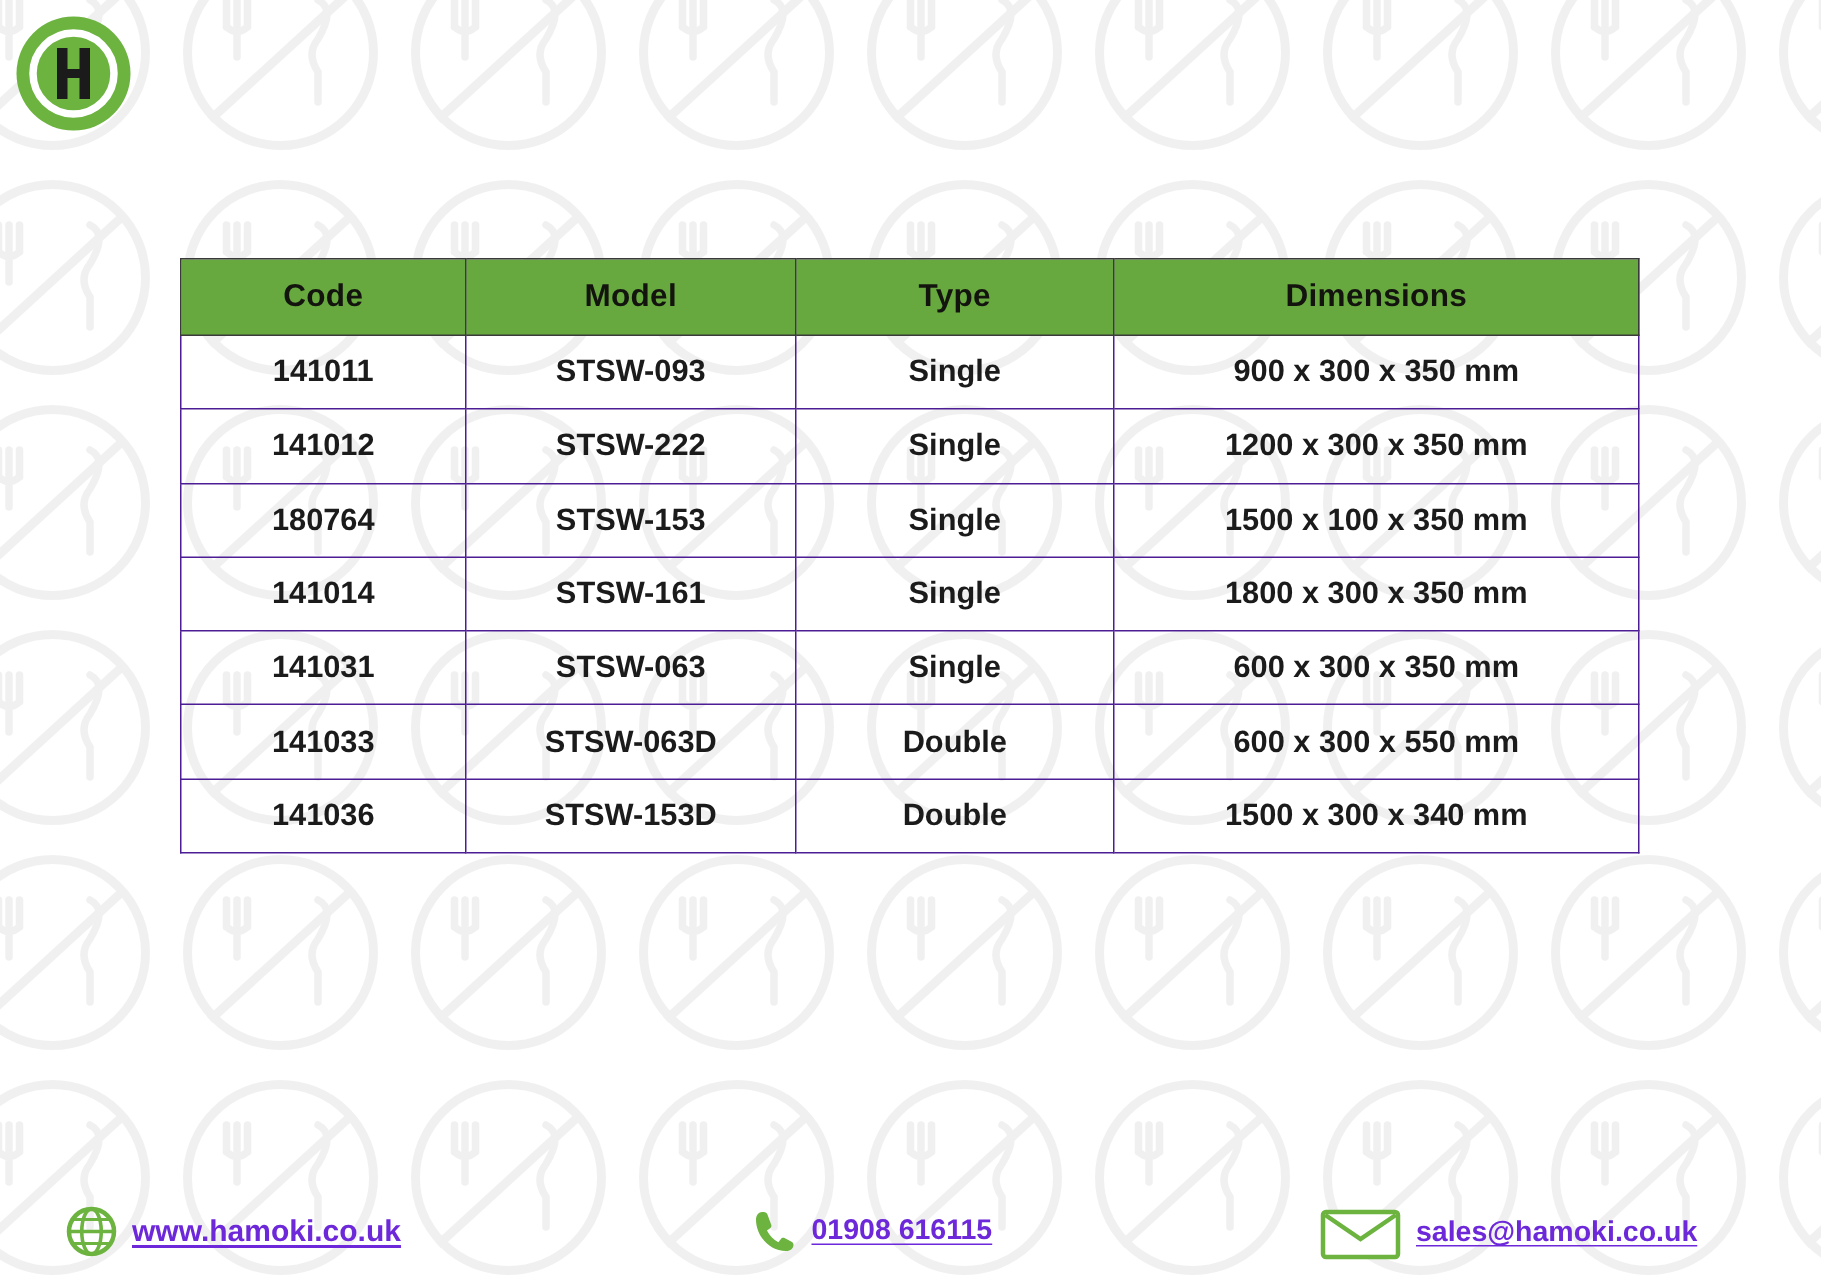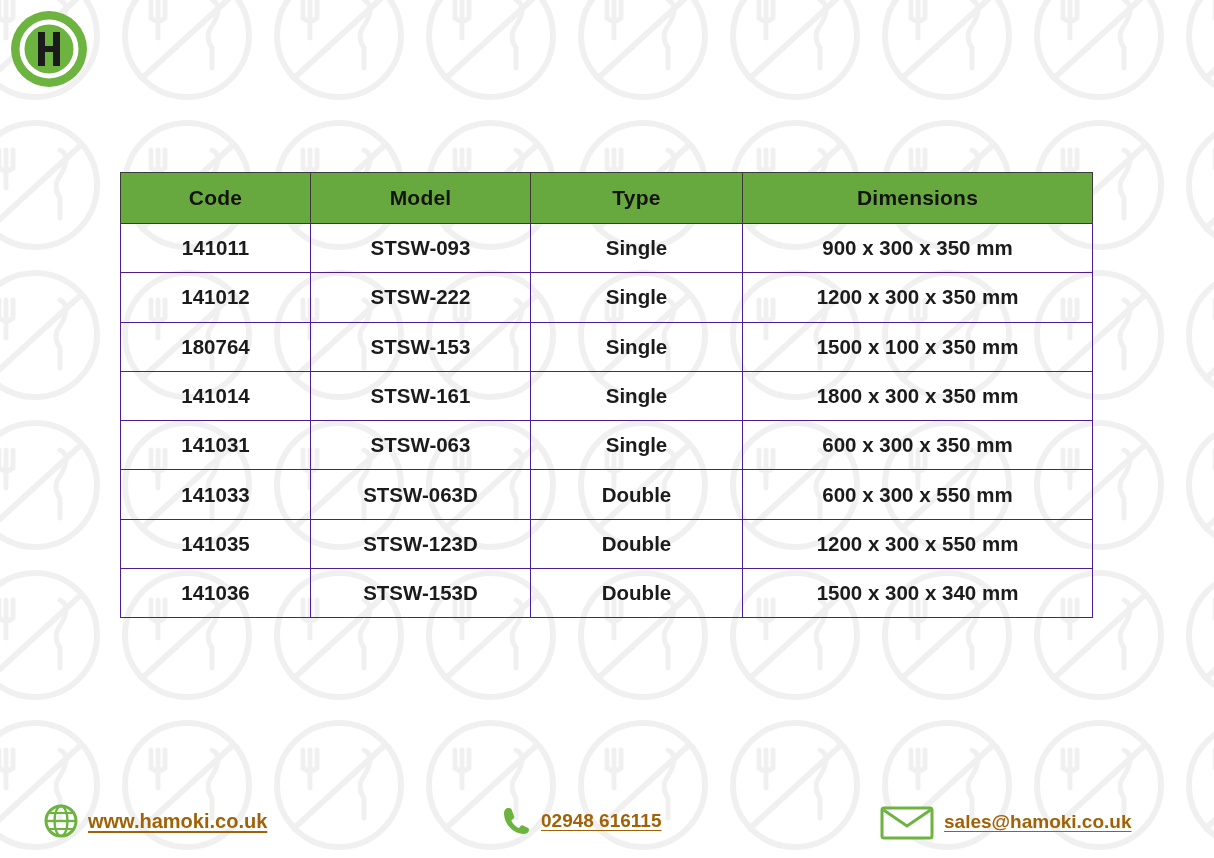--- a/index.html
+++ b/index.html
@@ -95,21 +95,21 @@
     display: flex;
     align-items: center;
     gap: 10px;
   }
   .f-web   { position: absolute; left: 44px;  top: 6px; }
   .f-phone { position: absolute; left: 503px; top: 8px; }
   .f-mail  { position: absolute; left: 880px; top: 6px; }
   .footer-text {
     font-size: 20px;
     font-weight: bold;
-    color: #a16207;
+    color: #6d28d9;
     text-decoration: underline;
     text-underline-offset: 3px;
     white-space: nowrap;
   }
   .footer-text.mail { font-size: 19px; }
   .footer-text.phone { font-size: 19px; }
   .icon-svg { display:block; }
 </style>
 </head>
 <body>
@@ -606,26 +606,20 @@
           <td>Single</td>
           <td>600 x 300 x 350 mm</td>
         </tr>
         <tr>
           <td>141033</td>
           <td>STSW-063D</td>
           <td>Double</td>
           <td>600 x 300 x 550 mm</td>
         </tr>
         <tr>
-          <td>141035</td>
-          <td>STSW-123D</td>
-          <td>Double</td>
-          <td>1200 x 300 x 550 mm</td>
-        </tr>
-        <tr>
           <td>141036</td>
           <td>STSW-153D</td>
           <td>Double</td>
           <td>1500 x 300 x 340 mm</td>
         </tr>
       </tbody>
   </table>
 </div>
 
 <div class="footer">
@@ -642,21 +636,21 @@
     </span>
     <span class="footer-text">www.hamoki.co.uk</span>
   </div>
 
   <div class="footer-item f-phone">
     <span class="icon">
       <svg class="icon-svg" width="28" height="30" viewBox="0 0 28 30" xmlns="http://www.w3.org/2000/svg">
         <path d="M5 2c-2 0-4 2-4 5 0 11 9 21 20 21 3 0 5-2 5-4.2 0-0.9-0.5-1.6-1.3-2L20 19.4c-0.9-0.4-1.9-0.1-2.5 0.7l-1.6 2.1c-3.3-1.7-6-4.4-7.6-7.8l2.1-1.6c0.8-0.6 1.1-1.6 0.7-2.5L8.7 3.8C8.3 2.7 7.3 2 6.2 2z" fill="#6cb33f"></path>
       </svg>
     </span>
-    <span class="footer-text phone">02948 616115</span>
+    <span class="footer-text phone">01908 616115</span>
   </div>
 
   <div class="footer-item f-mail">
     <span class="icon">
       <svg class="icon-svg" width="54" height="36" viewBox="0 0 54 36" xmlns="http://www.w3.org/2000/svg">
         <rect x="2" y="4" width="50" height="30" rx="2" fill="#ffffff" stroke="#6cb33f" stroke-width="3"></rect>
         <path d="M3.5 6 L27 22 L50.5 6" fill="none" stroke="#6cb33f" stroke-width="3"></path>
       </svg>
     </span>
     <span class="footer-text mail">sales@hamoki.co.uk</span>

